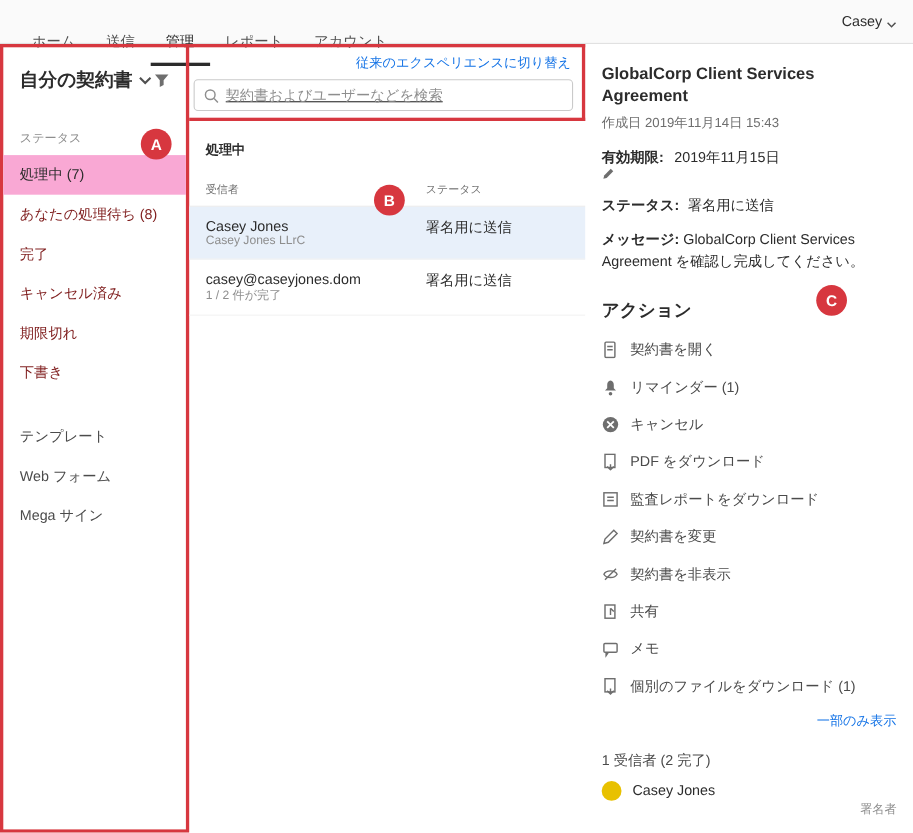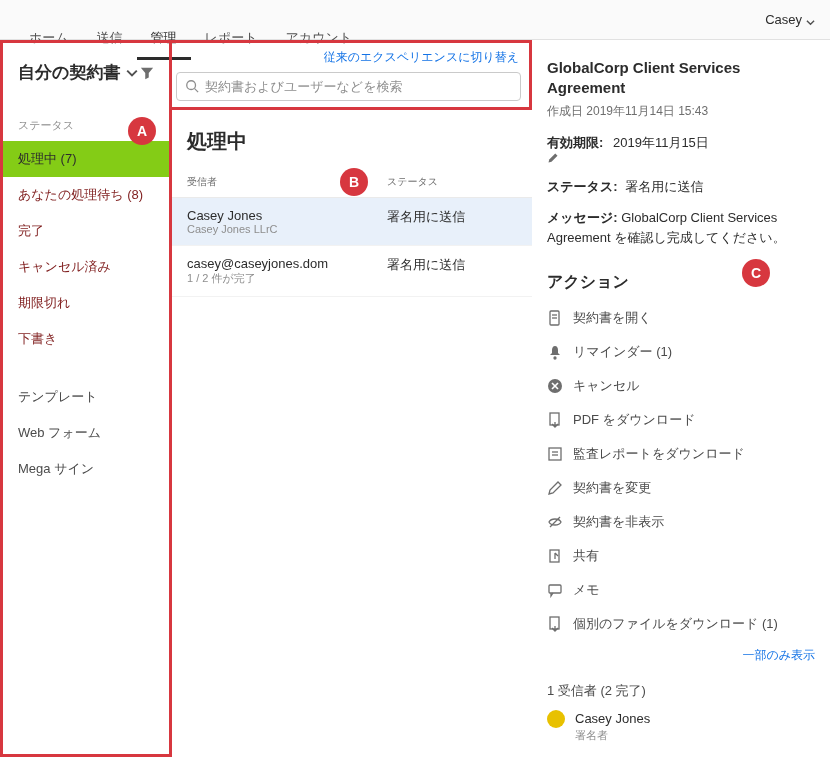--- a/index.html
+++ b/index.html
@@ -14,35 +14,35 @@
 .left-col { width: 172px; border: 3px solid #d7373f; padding: 10px 0 20px 0; }
 .mid-col { width: 360px; border-top: 3px solid #d7373f; border-right: 3px solid #d7373f; border-bottom: 3px solid #d7373f; height: 70px; }
 .mid-wrap { width: 360px; display: flex; flex-direction: column; }
 .right-col { flex: 1; padding: 18px 15px 10px 15px; }
 
 .left-header { display: flex; align-items: center; padding: 8px 15px 14px 15px; }
 .left-title { font-size: 17px; font-weight: 700; color: #2c2c2c; }
 .left-filter { margin-left: auto; color: #6e6e6e; cursor: pointer; }
 .left-label { font-size: 11px; color: #8e8e8e; padding: 20px 15px 8px 15px; }
 .left-item { padding: 9px 15px; font-size: 13px; color: #7f1d1d; cursor: pointer; }
-.left-item.active { background: #84cc16; color: #2c2c2c; }
+.left-item.active { background: #f9a8d4; color: #2c2c2c; }
 .left-item.sub { color: #4b4b4b; }
 
 .badge { position: absolute; width: 28px; height: 28px; border-radius: 50%; background: #d7373f; color: #fff; font-weight: 700; display: flex; align-items: center; justify-content: center; font-size: 14px; z-index: 10; }
 .badge-a { left: 128px; top: 117px; }
 .badge-b { left: 340px; top: 168px; }
 .badge-c { left: 742px; top: 259px; }
 
 .switch-link { text-align: right; color: #1473e6; font-size: 12px; padding: 6px 10px 2px 0; cursor: pointer; }
 .search-row { display: flex; align-items: center; padding: 4px 8px 8px 4px; gap: 6px; }
-.search-box { flex: 1; display: flex; align-items: flex-start; border: 1px solid #cacaca; border-radius: 4px; padding: 6px 8px; background: #fff; }
+.search-box { flex: 1; display: flex; align-items: flex-end; border: 1px solid #cacaca; border-radius: 4px; padding: 6px 8px; background: #fff; text-decoration: underline; }
 .search-box input { border: none; outline: none; flex: 1; font-size: 13px; color: #2c2c2c; }
 .search-box input::placeholder { color: #8e8e8e; }
 
-.mid-title { font-size: 20px; font-weight: 700; padding: 18px 15px 14px 15px; }
+.mid-title { font-size: 12px; font-weight: 700; padding: 18px 15px 14px 15px; }
 .mid-headers { display: flex; padding: 6px 15px 8px 15px; font-size: 10px; color: #6e6e6e; border-bottom: 1px solid #eaeaea; }
 .mid-h-recip { width: 200px; }
 .mid-row { display: flex; padding: 10px 15px; border-bottom: 1px solid #f2f2f2; cursor: pointer; }
 .mid-row.selected { background: #e8f0fa; }
 .mid-row-left { width: 200px; }
 .mid-row-name { font-size: 13px; color: #2c2c2c; font-weight: 500; }
 .mid-row-sub { font-size: 11px; color: #8e8e8e; }
 .mid-row-status { font-size: 13px; color: #2c2c2c; }
 
 .detail-title { font-size: 15px; font-weight: 700; line-height: 1.35; }
@@ -54,21 +54,21 @@
 
 .actions-header { font-size: 16px; font-weight: 700; margin-top: 24px; margin-bottom: 8px; display: flex; align-items: center; gap: 8px; }
 .action-item { display: flex; align-items: center; gap: 10px; padding: 8px 0; font-size: 13px; color: #4b4b4b; cursor: pointer; }
 .action-item svg { flex-shrink: 0; }
 .show-less { text-align: right; color: #1473e6; font-size: 12px; margin-top: 6px; cursor: pointer; }
 
 .recip-count { margin-top: 18px; font-size: 13px; color: #4b4b4b; }
 .recip-row { display: flex; align-items: center; gap: 10px; margin-top: 10px; }
 .recip-avatar { width: 18px; height: 18px; border-radius: 50%; background: #e8c100; }
 .recip-name { font-size: 13px; font-weight: 500; }
-.recip-role { font-size: 11px; color: #8e8e8e; margin-left: 28px; }
+.recip-role { font-size: 11px; color: #8e8e8e; margin-left: 28px; text-align: right; }
 
 svg { display: block; }
 .chev { display:inline-block; }
 </style>
 </head>
 <body>
 
 <div class="badge badge-a">A</div>
 <div class="badge badge-b">B</div>
 <div class="badge badge-c">C</div>

